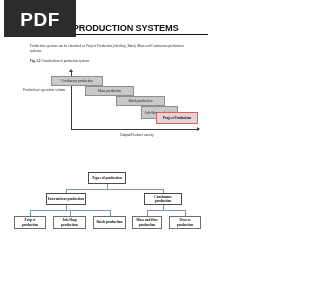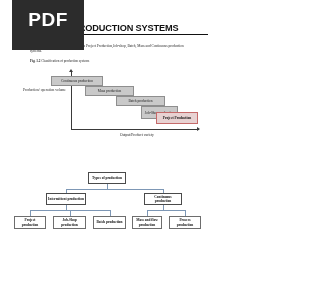--- a/index.html
+++ b/index.html
@@ -13,22 +13,22 @@
     height: 287px;
     background: #ffffff;
     overflow: hidden;
     font-family: "Liberation Sans", sans-serif;
     color: #1a1a1a;
   }
 
   
   #pdf-badge {
     position: absolute;
-    left: 12px; top: 0;
-    width: 72px; height: 50px;
+    left: 4px; top: 0;
+    width: 72px; height: 37px;
     background: #2c2c2c;
     z-index: 10;
   }
   #pdf-badge-text {
     position: absolute;
     left: 0; top: 9px;
     width: 72px;
     text-align: center;
     color: #ffffff;
     font-family: "Liberation Sans", sans-serif;

